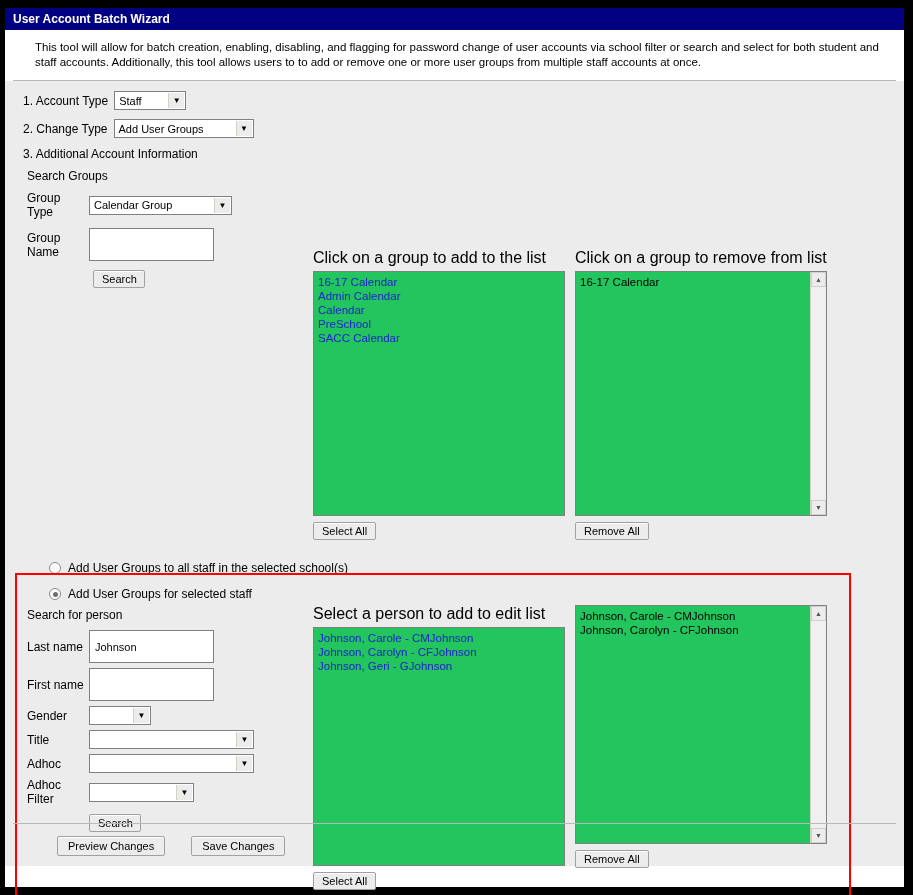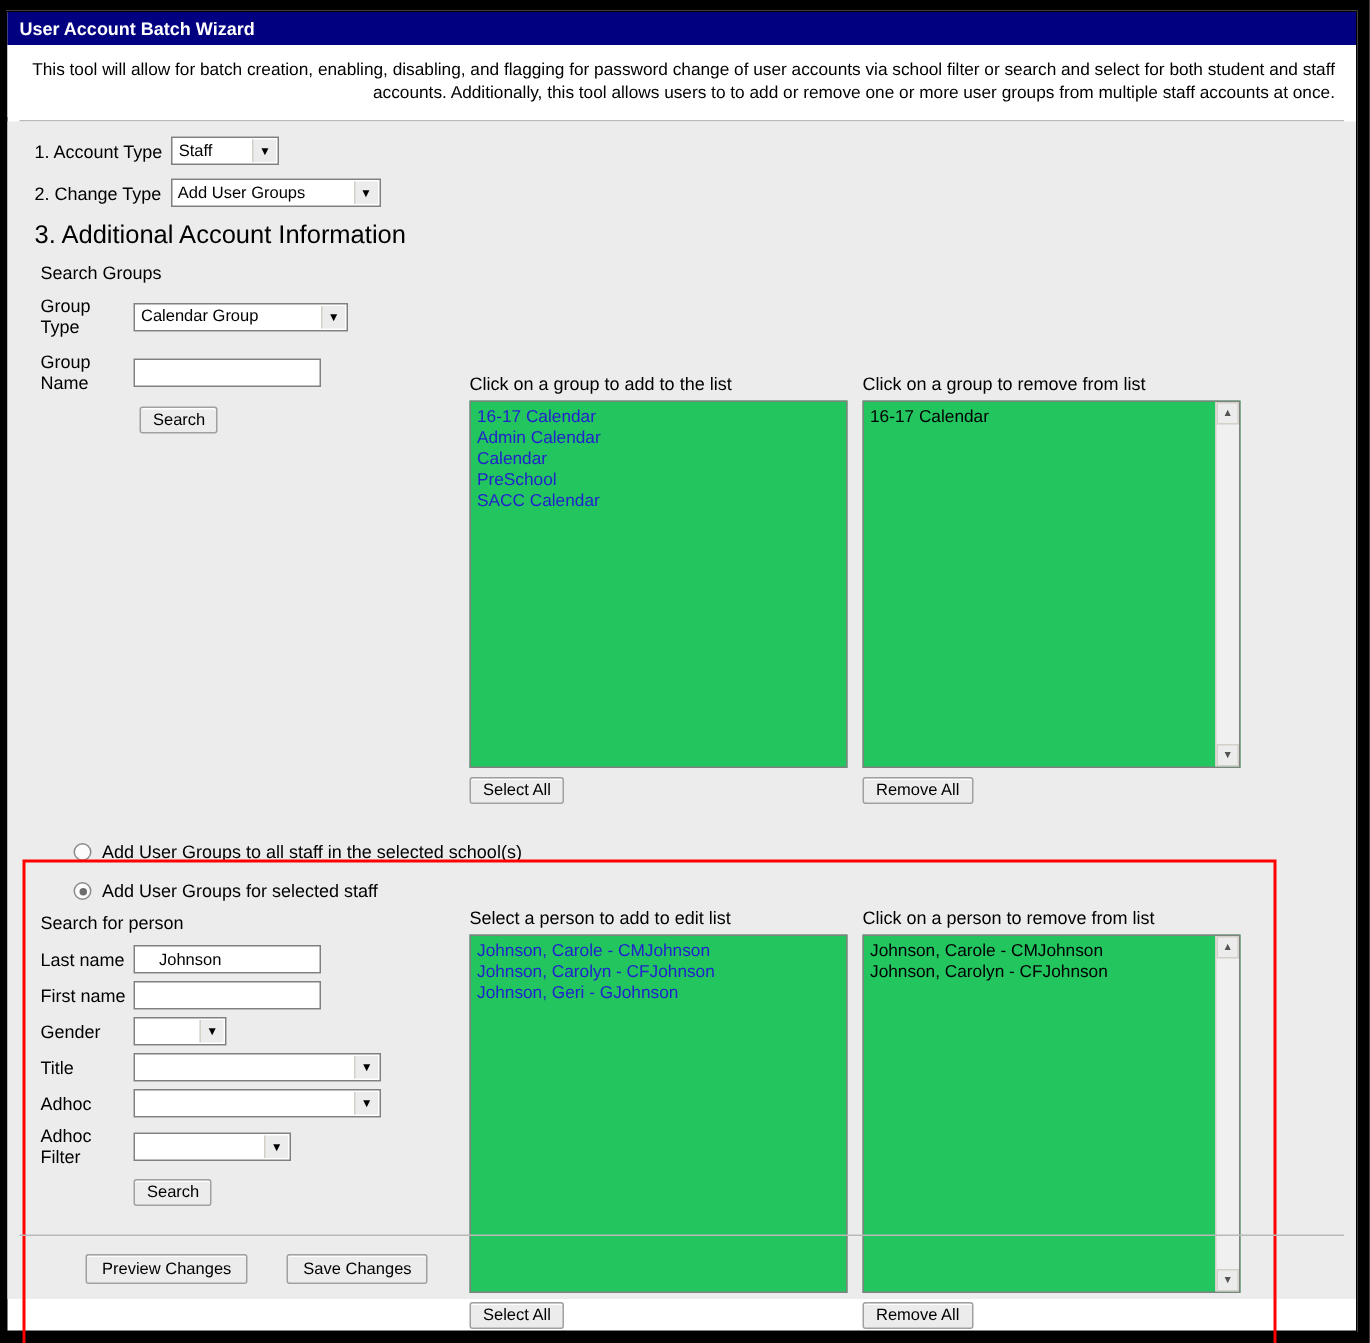--- a/index.html
+++ b/index.html
@@ -30,25 +30,24 @@
     background: #000080;
     color: #ffffff;
     font-weight: bold;
     font-size: 12px;
     display: flex;
     align-items: center;
     padding-left: 8px;
     box-sizing: border-box;
   }
   .description {
-    padding: 10px 14px 8px 16px;
+    padding: 10px 14px 8px 30px;
     font-size: 11.5px;
     line-height: 15px;
     background: #ffffff;
-    text-align: right;
   }
   .sep {
     height: 1px;
     background: #b9b9b9;
     margin: 2px 8px 0 8px;
   }
   .body-area {
     background: #ececec;
     padding: 10px 0 0 0;
     position: relative;
@@ -86,48 +85,48 @@
     border-left: 1px solid #d4d0c8;
     display: flex;
     align-items: center;
     justify-content: center;
     font-size: 8px;
     color: #000;
   }
   .fake-input {
     border: 1px solid #808080;
     background: #ffffff;
-    height: 19px;
+    height: 33px;
     box-sizing: border-box;
     font-size: 11px;
     display: flex;
     align-items: center;
-    padding-left: 16px;
+    padding-left: 5px;
   }
   .section-title {
     margin: 4px 0 8px 18px;
-    font-size: 17px;
+    font-size: 12px;
   }
   .sub-title {
     margin: 0 0 8px 18px;
     font-size: 12px;
   }
   .btn {
     font-family: "Liberation Sans", sans-serif;
     font-size: 11px;
     background: #ececec;
     border: 1px solid #a0a0a0;
     border-radius: 2px;
     padding: 2px 8px;
     box-shadow: inset 0 1px 0 #ffffff;
     cursor: pointer;
     color: #000;
   }
   .panel-head {
-    font-size: 12px;
+    font-size: 16px;
     margin-bottom: 4px;
   }
   .listbox {
     border: 1px solid #808080;
     background: #22c55e;
     box-sizing: border-box;
     position: relative;
     overflow: hidden;
   }
   .listbox .items {
@@ -378,21 +377,20 @@
           <div class="item link">Johnson, Carolyn - CFJohnson</div>
           <div class="item link">Johnson, Geri - GJohnson</div>
         </div>
       </div>
       <div style="margin-top:6px;">
         <button class="btn">Select All</button>
       </div>
     </div>
 
     <div style="position:absolute;left:570px;top:524px;width:252px;">
-      <div class="panel-head">Click on a person to remove from list</div>
       <div class="listbox" style="height:239px;">
         <div class="items">
           <div class="item plain">Johnson, Carole - CMJohnson</div>
           <div class="item plain">Johnson, Carolyn - CFJohnson</div>
         </div>
         <div class="scrollbar">
           <div class="sb-btn">▲</div>
           <div class="sb-btn bottom">▼</div>
         </div>
       </div>

